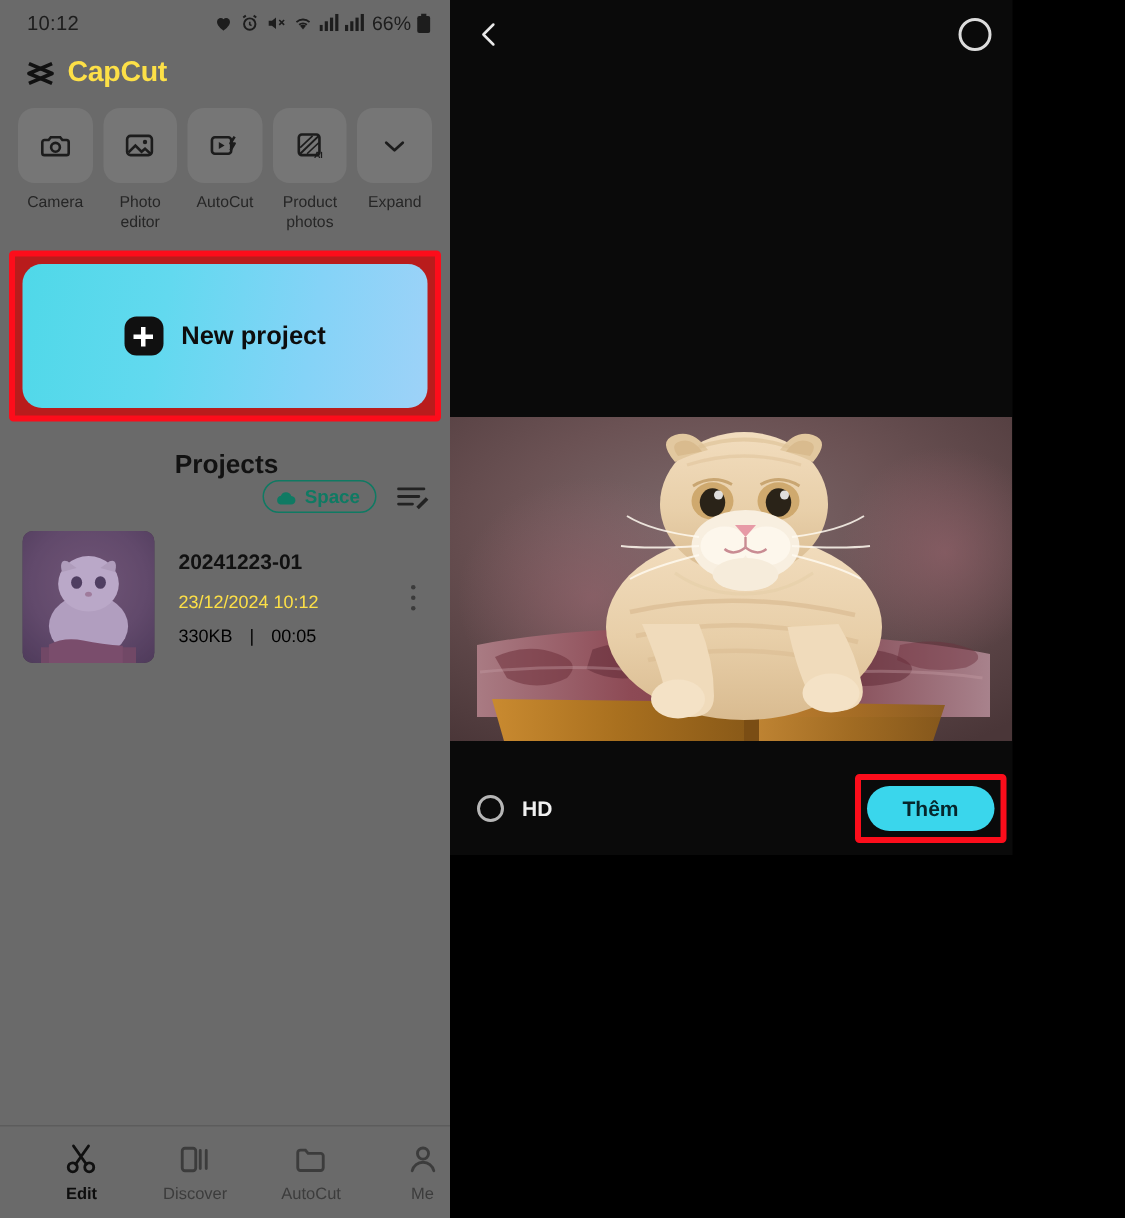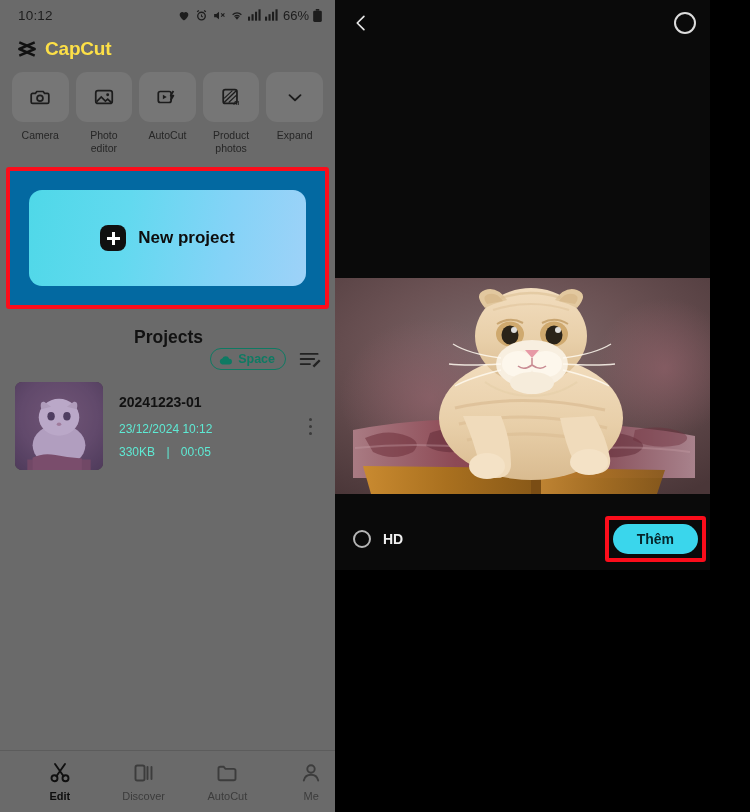--- a/index.html
+++ b/index.html
@@ -7,21 +7,21 @@
     width: 750px; height: 812px;
     font-family: "Liberation Sans", sans-serif;
     background: #000;
     overflow: hidden;
   }
   .screen { position: relative; width: 750px; height: 812px; display: flex; }
 
   
   .left {
     position: relative;
-    width: 335px; height: 812px;
+    width: 300px; height: 812px;
     background: #6a6a6a;
     overflow: hidden;
   }
 
   
   .statusbar {
     height: 30px;
     display: flex; align-items: center; justify-content: space-between;
     padding: 0 13px 0 18px;
   }
@@ -50,22 +50,22 @@
   .tool-label {
     margin-top: 7px; font-size: 10.5px; color: #262626; text-align: center;
     line-height: 12.5px; max-width: 62px;
   }
 
   
   .np-wrap {
     position: relative;
     margin: 13px 6px 0 6px;
     border: 4px solid #fc0d1b;
-    background: #0369a1;
-    padding: 19px;
+    background: #b91c1c;
+    padding: 5px;
     border-radius: 3px;
   }
   .np-btn {
     height: 96px;
     border-radius: 13px;
     background: linear-gradient(100deg, #4fd8e8 0%, #62d9ef 35%, #84d3f7 70%, #9ed2f8 100%);
     display: flex; align-items: center; justify-content: center; gap: 12px;
     cursor: pointer;
   }
   .np-plus {
@@ -98,22 +98,22 @@
   .proj-row { display: flex; align-items: center; padding: 12px 14px 0 15px; }
   .proj-thumb {
     width: 88px; height: 88px; border-radius: 7px; overflow: hidden;
     position: relative; flex: none;
     background: #4d3c52;
   }
   .proj-thumb .catmini { position: absolute; inset: 0; }
   .proj-thumb .tint { position: absolute; inset: 0; background: rgba(120,90,160,.35); }
   .proj-info { margin-left: 16px; flex: 1; }
   .proj-name { font-size: 14px; color: #111; font-weight: 600; }
-  .proj-date { font-size: 12px; color: #5eead4; margin-top: 12px; }
-  .proj-meta { font-size: 12px; color: #5eead4; margin-top: 9px; }
+  .proj-date { font-size: 12px; color: #fde047; margin-top: 12px; }
+  .proj-meta { font-size: 12px; color: #000000; margin-top: 9px; }
   .proj-dots { width: 22px; display: flex; flex-direction: column; align-items: center; gap: 4px; }
   .proj-dots i { width: 3px; height: 3px; background: #3b3b3b; border-radius: 50%; display: block; }
 
   
   .bottomnav {
     position: absolute; left: 0; right: 0; bottom: 0; height: 62px;
     border-top: 1px solid #5c5c5c;
     display: flex; align-items: center;
   }
   .nav-item { flex: 1; display: flex; flex-direction: column; align-items: center; gap: 5px; padding-left: 36px; }

